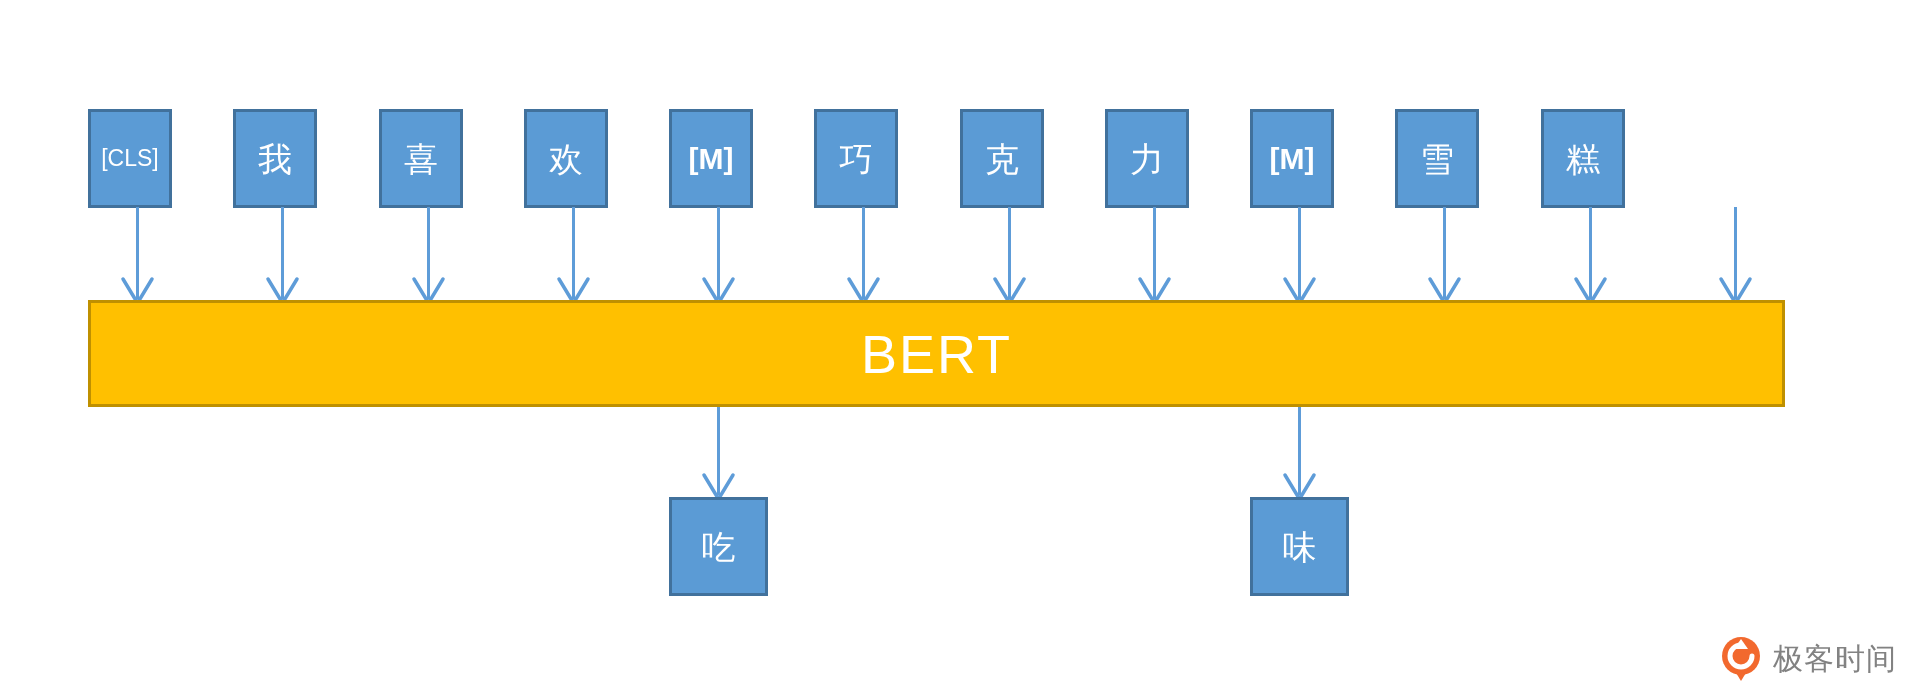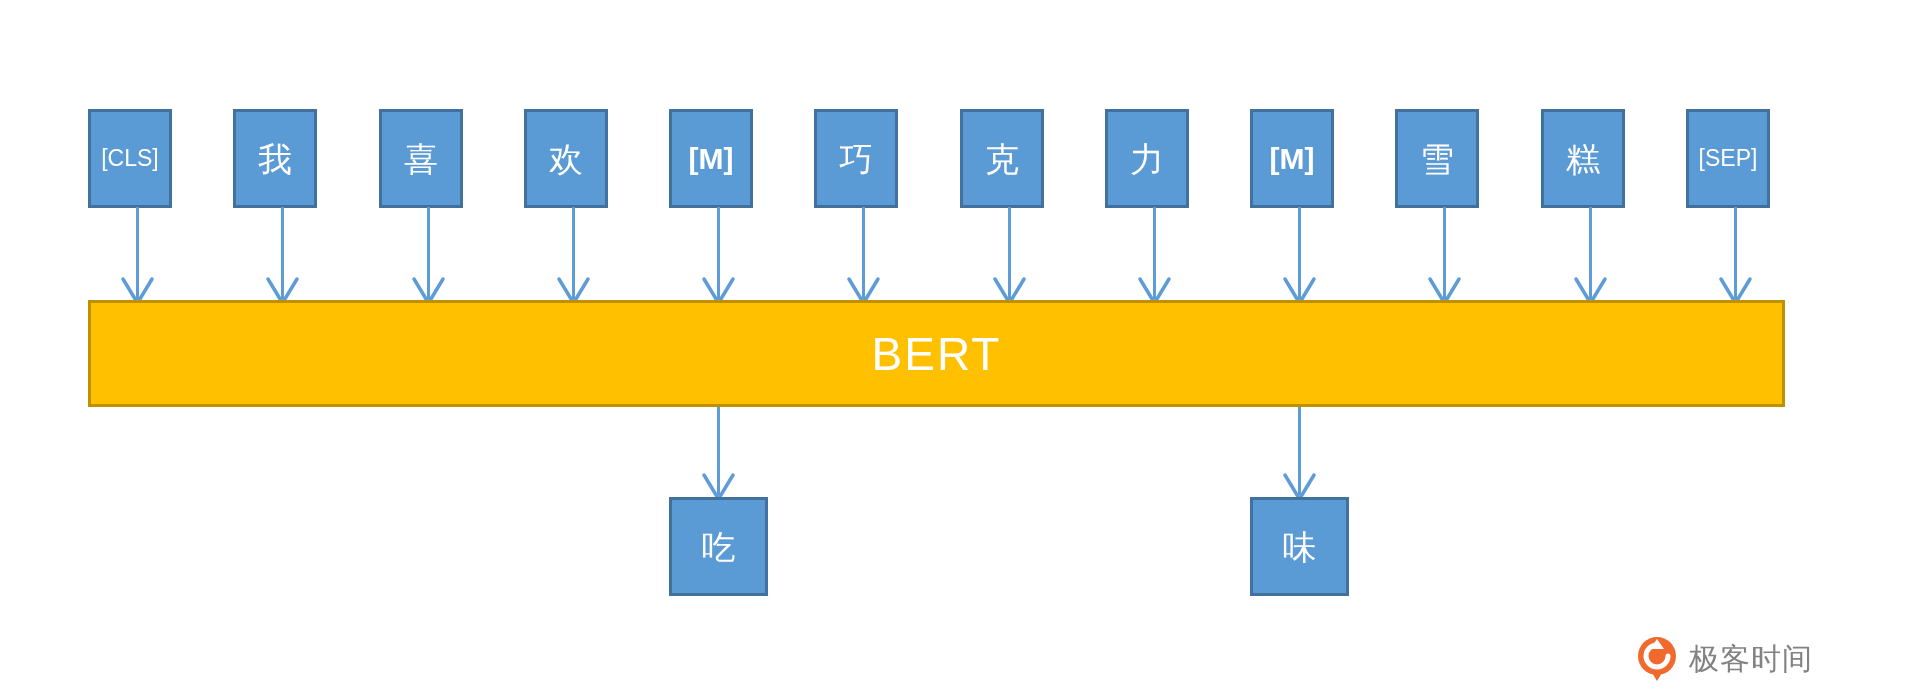--- a/index.html
+++ b/index.html
@@ -56,27 +56,27 @@
     height: 107px;
     background: #FFC000;
     border: 3px solid #BF9000;
     box-sizing: border-box;
     display: flex;
     align-items: center;
     justify-content: center;
   }
   .bert-bar .bert-label {
     color: #ffffff;
-    font-size: 46px;
+    font-size: 54px;
     letter-spacing: 2px;
     line-height: 1;
   }
   .logo {
     position: absolute;
-    left: 1633px;
+    left: 1717px;
     top: 636px;
     display: flex;
     align-items: center;
     gap: 8px;
   }
   .logo-text {
     color: #828282;
     font-size: 30px;
     letter-spacing: 1px;
     line-height: 1;
@@ -113,23 +113,20 @@
       <span>力</span>
     </div>
   <div class="token mask" style="left:1250px">
       <span>[M]</span>
     </div>
   <div class="token" style="left:1395px">
       <span>雪</span>
     </div>
   <div class="token" style="left:1541px">
       <span>糕</span>
-    </div>
-  <div class="token special" style="left:1686px">
-      <span>[SEP]</span>
     </div>
 
   <svg class="arrow" style="left:119px;top:207px" width="37" height="100">
       <line x1="18.5" y1="0" x2="18.5" y2="92" stroke="#5E9CD8" stroke-width="3"></line>
       <polyline points="4,72 18.5,96 33,72" fill="none" stroke="#5E9CD8" stroke-width="3.5" stroke-linecap="round" stroke-linejoin="round"></polyline>
     </svg>
   <svg class="arrow" style="left:264px;top:207px" width="37" height="100">
       <line x1="18.5" y1="0" x2="18.5" y2="92" stroke="#5E9CD8" stroke-width="3"></line>
       <polyline points="4,72 18.5,96 33,72" fill="none" stroke="#5E9CD8" stroke-width="3.5" stroke-linecap="round" stroke-linejoin="round"></polyline>
     </svg>

